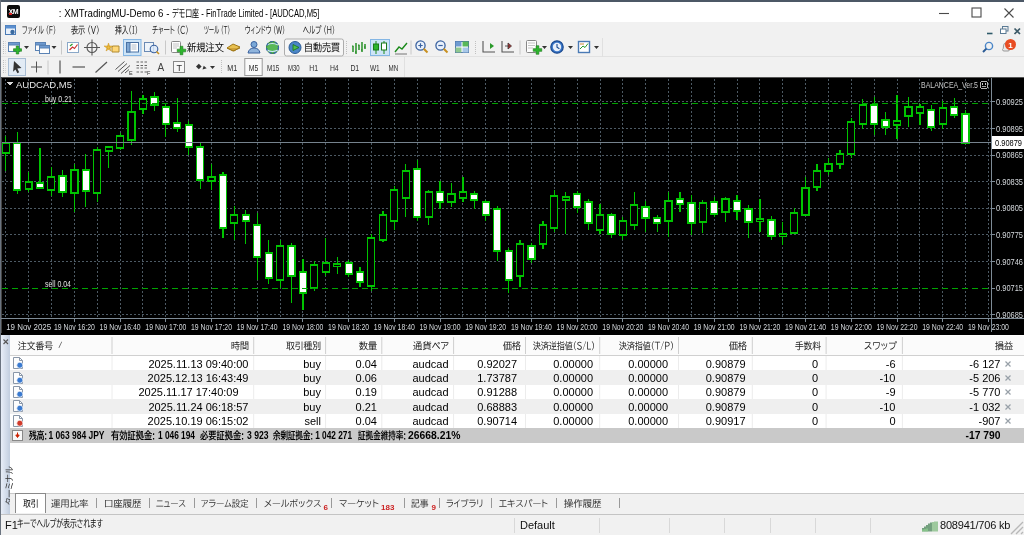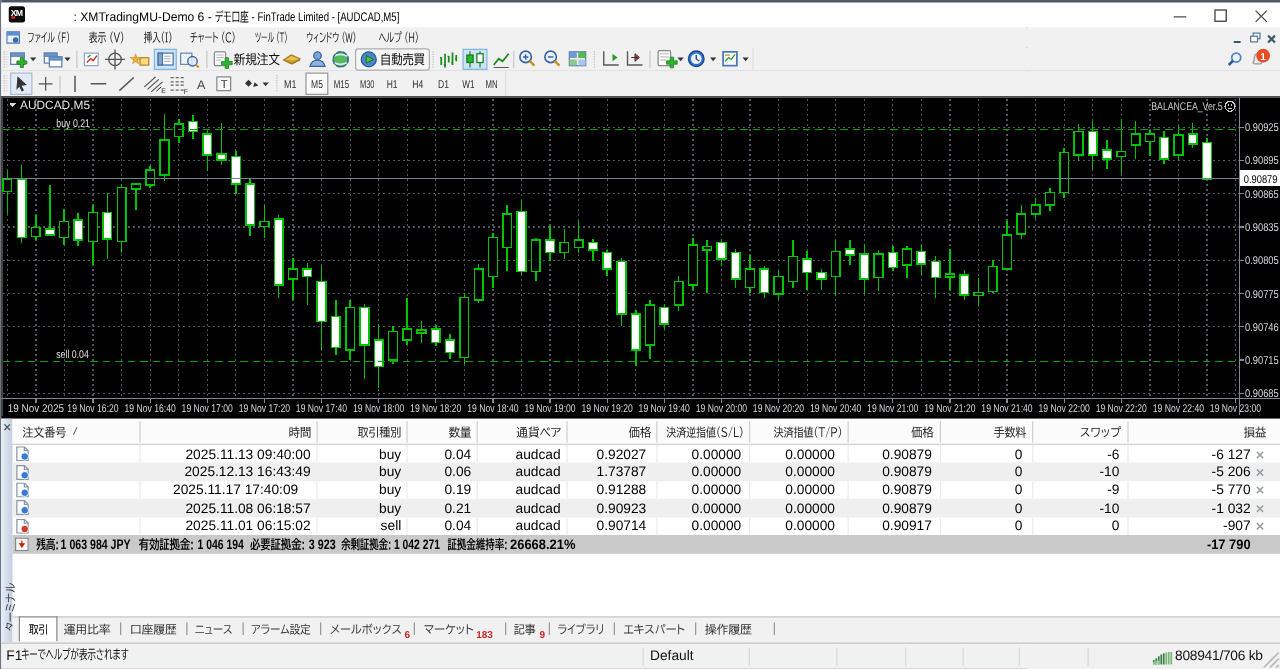--- a/index.html
+++ b/index.html
@@ -587,40 +587,40 @@
       <div class="abs" style="left:879.5px;top:51.3px;width:120px;text-align:right;font-size:11px;color:#000;letter-spacing:0px">-5 770</div>
       <svg class="abs" style="left:1003px;top:53.3px" width="8" height="8" viewBox="0 0 8 8">
         <path d="M1.5 1.5L6.5 6.5M6.5 1.5L1.5 6.5" stroke="#98a0a8" stroke-width="1.2"></path>
       </svg>
       <div class="abs" style="left:9px;top:64.2px;width:1015px;height:14.4px;background:#efefef"></div>
       <svg class="abs" style="left:11px;top:65.4px" width="12" height="12" viewBox="0 0 12 12">
         <path d="M1.5 0.5h6l3 3v8h-9z" fill="#fdfdfd" stroke="#8a97a8"></path>
         <path d="M7.5 0.5v3h3" fill="none" stroke="#8a97a8"></path>
         <circle cx="7.8" cy="8.2" r="3" fill="#3a7ad0" stroke="#fff" stroke-width="0.7"></circle>
       </svg>
-      <div class="abs" style="left:127.5px;top:65.7px;width:120px;text-align:right;font-size:11px;color:#000;letter-spacing:0px">2025.11.08 06:18:57</div>
+      <div class="abs" style="left:127.5px;top:65.7px;width:120px;text-align:right;font-size:11px;color:#000;letter-spacing:0px">2025.11.24 06:18:57</div>
       <div class="abs" style="left:200px;top:65.7px;width:120px;text-align:right;font-size:11px;color:#000;letter-spacing:0px">buy</div>
       <div class="abs" style="left:256px;top:65.7px;width:120px;text-align:right;font-size:11px;color:#000;letter-spacing:0px">0.21</div>
       <div class="abs" style="left:327.5px;top:65.7px;width:120px;text-align:right;font-size:11px;color:#000;letter-spacing:0px">audcad</div>
-      <div class="abs" style="left:396px;top:65.7px;width:120px;text-align:right;font-size:11px;color:#000;letter-spacing:0px">0.90923</div>
+      <div class="abs" style="left:396px;top:65.7px;width:120px;text-align:right;font-size:11px;color:#000;letter-spacing:0px">0.68883</div>
       <div class="abs" style="left:472px;top:65.7px;width:120px;text-align:right;font-size:11px;color:#000;letter-spacing:0px">0.00000</div>
       <div class="abs" style="left:547px;top:65.7px;width:120px;text-align:right;font-size:11px;color:#000;letter-spacing:0px">0.00000</div>
       <div class="abs" style="left:624.5px;top:65.7px;width:120px;text-align:right;font-size:11px;color:#000;letter-spacing:0px">0.90879</div>
       <div class="abs" style="left:697px;top:65.7px;width:120px;text-align:right;font-size:11px;color:#000;letter-spacing:0px">0</div>
       <div class="abs" style="left:774.5px;top:65.7px;width:120px;text-align:right;font-size:11px;color:#000;letter-spacing:0px">-10</div>
       <div class="abs" style="left:879.5px;top:65.7px;width:120px;text-align:right;font-size:11px;color:#000;letter-spacing:0px">-1 032</div>
       <svg class="abs" style="left:1003px;top:67.7px" width="8" height="8" viewBox="0 0 8 8">
         <path d="M1.5 1.5L6.5 6.5M6.5 1.5L1.5 6.5" stroke="#98a0a8" stroke-width="1.2"></path>
       </svg>
       <svg class="abs" style="left:11px;top:79.8px" width="12" height="12" viewBox="0 0 12 12">
         <path d="M1.5 0.5h6l3 3v8h-9z" fill="#fdfdfd" stroke="#8a97a8"></path>
         <path d="M7.5 0.5v3h3" fill="none" stroke="#8a97a8"></path>
         <circle cx="7.8" cy="8.2" r="3" fill="#d03a2a" stroke="#fff" stroke-width="0.7"></circle>
       </svg>
-      <div class="abs" style="left:127.5px;top:80.1px;width:120px;text-align:right;font-size:11px;color:#000;letter-spacing:0px">2025.11.01 06:15:02</div>
+      <div class="abs" style="left:127.5px;top:80.1px;width:120px;text-align:right;font-size:11px;color:#000;letter-spacing:0px">2025.10.19 06:15:02</div>
       <div class="abs" style="left:200px;top:80.1px;width:120px;text-align:right;font-size:11px;color:#000;letter-spacing:0px">sell</div>
       <div class="abs" style="left:256px;top:80.1px;width:120px;text-align:right;font-size:11px;color:#000;letter-spacing:0px">0.04</div>
       <div class="abs" style="left:327.5px;top:80.1px;width:120px;text-align:right;font-size:11px;color:#000;letter-spacing:0px">audcad</div>
       <div class="abs" style="left:396px;top:80.1px;width:120px;text-align:right;font-size:11px;color:#000;letter-spacing:0px">0.90714</div>
       <div class="abs" style="left:472px;top:80.1px;width:120px;text-align:right;font-size:11px;color:#000;letter-spacing:0px">0.00000</div>
       <div class="abs" style="left:547px;top:80.1px;width:120px;text-align:right;font-size:11px;color:#000;letter-spacing:0px">0.00000</div>
       <div class="abs" style="left:624.5px;top:80.1px;width:120px;text-align:right;font-size:11px;color:#000;letter-spacing:0px">0.90917</div>
       <div class="abs" style="left:697px;top:80.1px;width:120px;text-align:right;font-size:11px;color:#000;letter-spacing:0px">0</div>
       <div class="abs" style="left:774.5px;top:80.1px;width:120px;text-align:right;font-size:11px;color:#000;letter-spacing:0px">0</div>
       <div class="abs" style="left:879.5px;top:80.1px;width:120px;text-align:right;font-size:11px;color:#000;letter-spacing:0px">-907</div>

